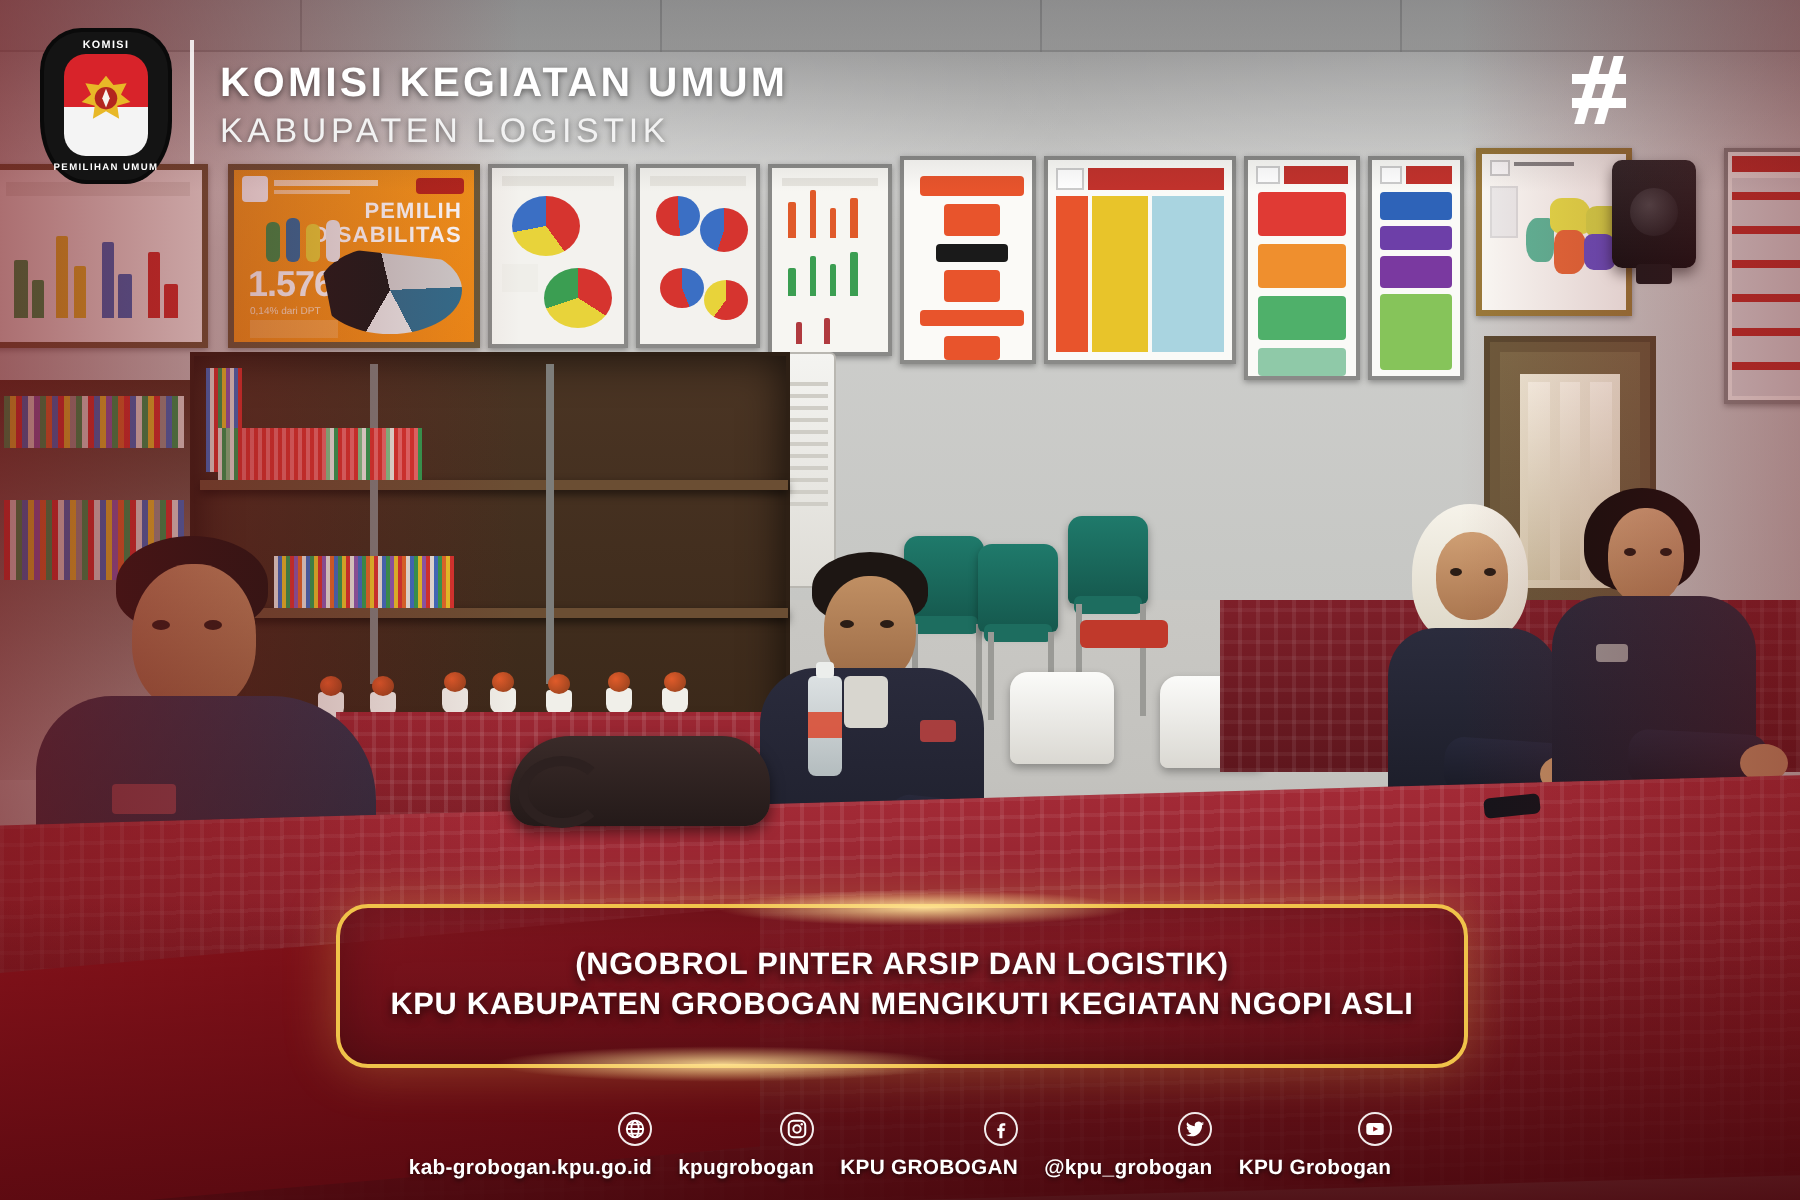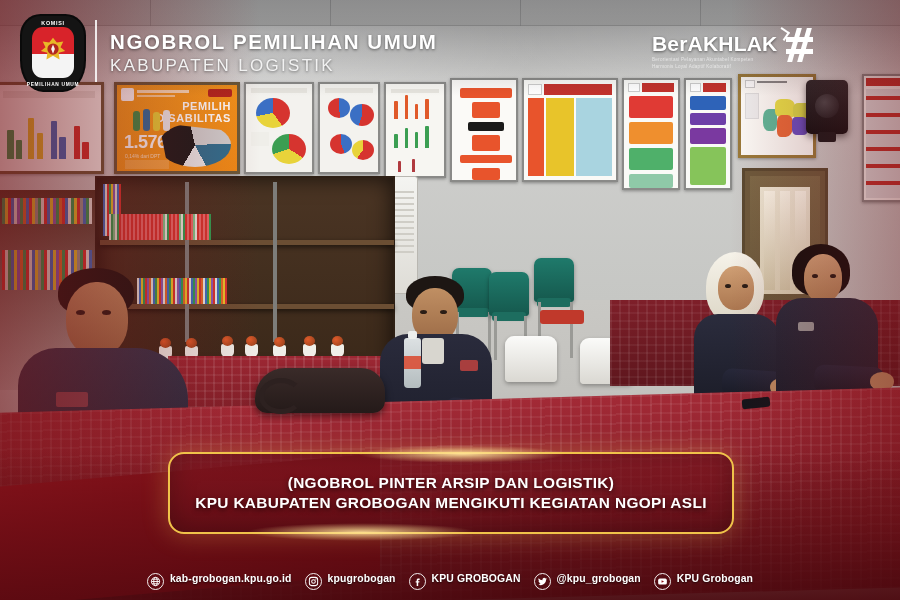--- a/index.html
+++ b/index.html
@@ -186,21 +186,21 @@
   .banner-glow-t { position:absolute; left:52%; top:-9px; width:210px; height:18px; transform:translateX(-50%);
                    background:radial-gradient(ellipse at center, rgba(255,226,150,.95), rgba(255,200,90,0) 70%); }
   .banner-glow-b { position:absolute; left:34%; bottom:-9px; width:230px; height:18px; transform:translateX(-50%);
                    background:radial-gradient(ellipse at center, rgba(255,226,150,.9), rgba(255,200,90,0) 70%); }
   .banner-text { text-align:center; color:#fff; font-weight:bold; font-size:15.4px; line-height:1.33;
                  letter-spacing:.35px; text-shadow:0 2px 5px rgba(0,0,0,.65); padding:0 18px; }
 
   
   .social { position:absolute; left:0; bottom:10px; width:900px; display:flex; justify-content:center;
             align-items:center; gap:13px; }
-  .s-item { display:flex; align-items:flex-start; gap:6px; }
+  .s-item { display:flex; align-items:flex-end; gap:6px;flex-direction:column; }
   .s-ico { width:17px; height:17px; border-radius:50%; border:1.3px solid rgba(255,255,255,.92);
            display:flex; align-items:center; justify-content:center; color:#fff; font-size:10px; font-weight:bold;
            flex:0 0 auto; }
   .s-txt { color:#fff; font-size:10.4px; font-weight:bold; letter-spacing:.15px; text-shadow:0 1px 2px rgba(0,0,0,.6); white-space:nowrap; }
   .s-ico svg { display:block; }
 </style>
 </head>
 <body>
 
 <div id="stage">
@@ -643,33 +643,23 @@
       <div class="kpu-txt-top">KOMISI</div>
       <div class="kpu-txt-bot">PEMILIHAN UMUM</div>
       <svg class="garuda" viewBox="0 0 32 32">
         <path d="M16 3 L20 8 L27 7 L24 13 L29 17 L22 19 L23 26 L16 22 L9 26 L10 19 L3 17 L8 13 L5 7 L12 8 Z" fill="#e8b827"></path>
         <circle cx="16" cy="15" r="6" fill="#b3261e"></circle>
         <path d="M16 10 L18 15 L16 20 L14 15 Z" fill="#f7f4ee"></path>
       </svg>
     </div>
   </div>
   <div class="hdr-divider"></div>
-  <div class="hdr-t1">NGOBROL PEMILIHAN UMUM</div>
+  <div class="hdr-t1">KOMISI KEGIATAN UMUM</div>
   <div class="hdr-t2">KABUPATEN LOGISTIK</div>
 
-  <div class="berakhlak">
-    <div style="position:relative; display:inline-block;">
-      <div class="ber-main">BerAKHLAK</div>
-      <span class="ber-tick"></span>
-    </div>
-    <div class="ber-sub">
-      <div>Berorientasi Pelayanan Akuntabel Kompeten</div>
-      <div>Harmonis Loyal Adaptif Kolaboratif</div>
-    </div>
-  </div>
 
   <div class="bangga">
     <div class="hashtag">
       <i class="v1"></i>
         <i class="v2"></i>
         <i class="h1"></i>
         <i class="h2"></i>
     </div>
   </div>
 

